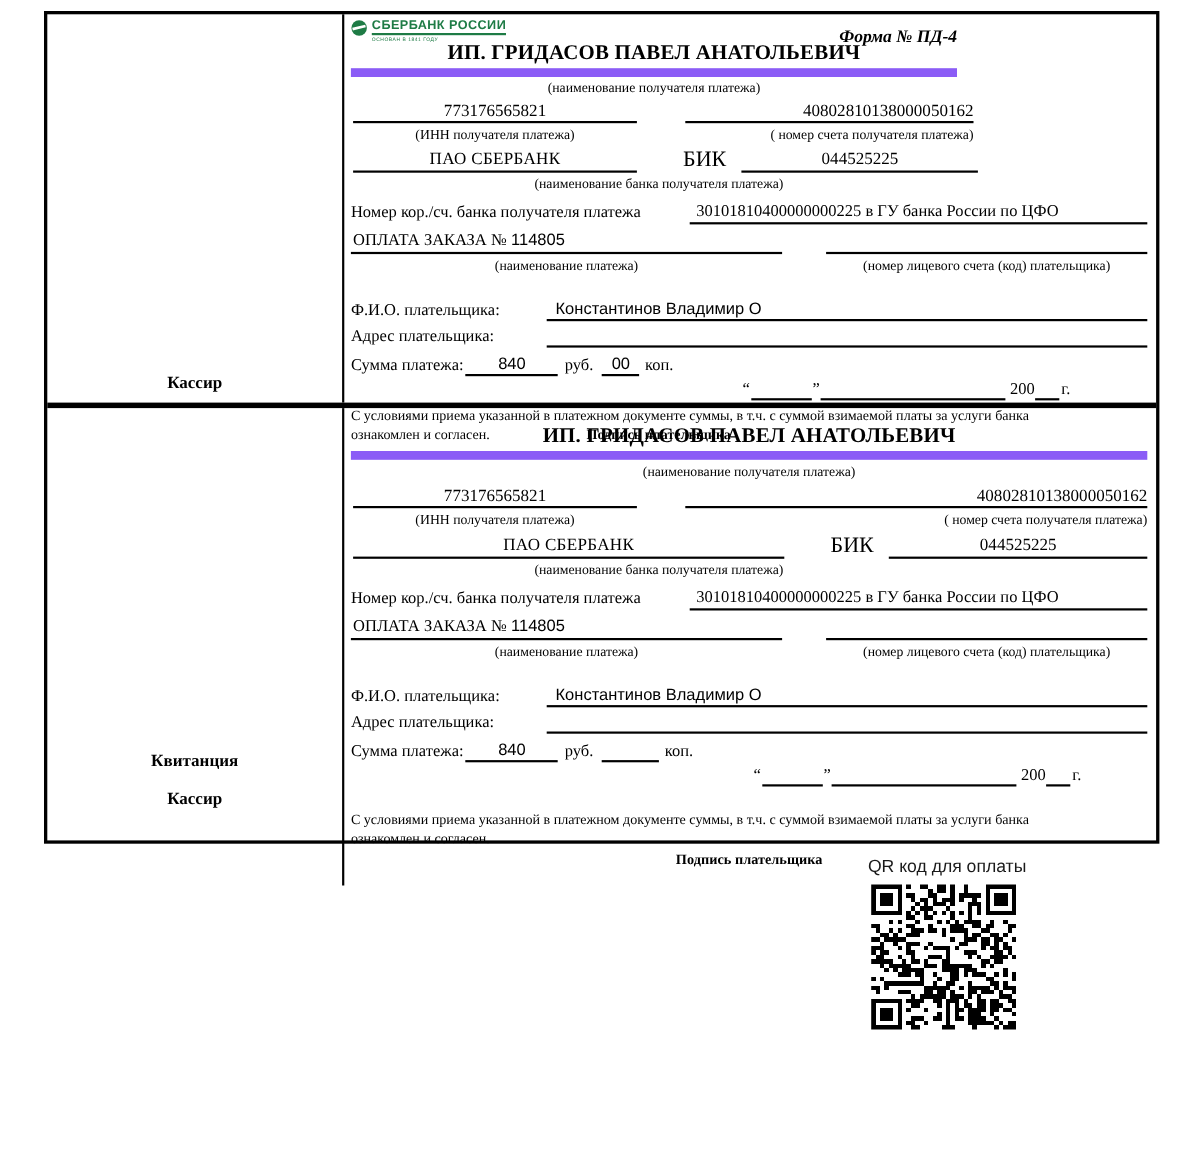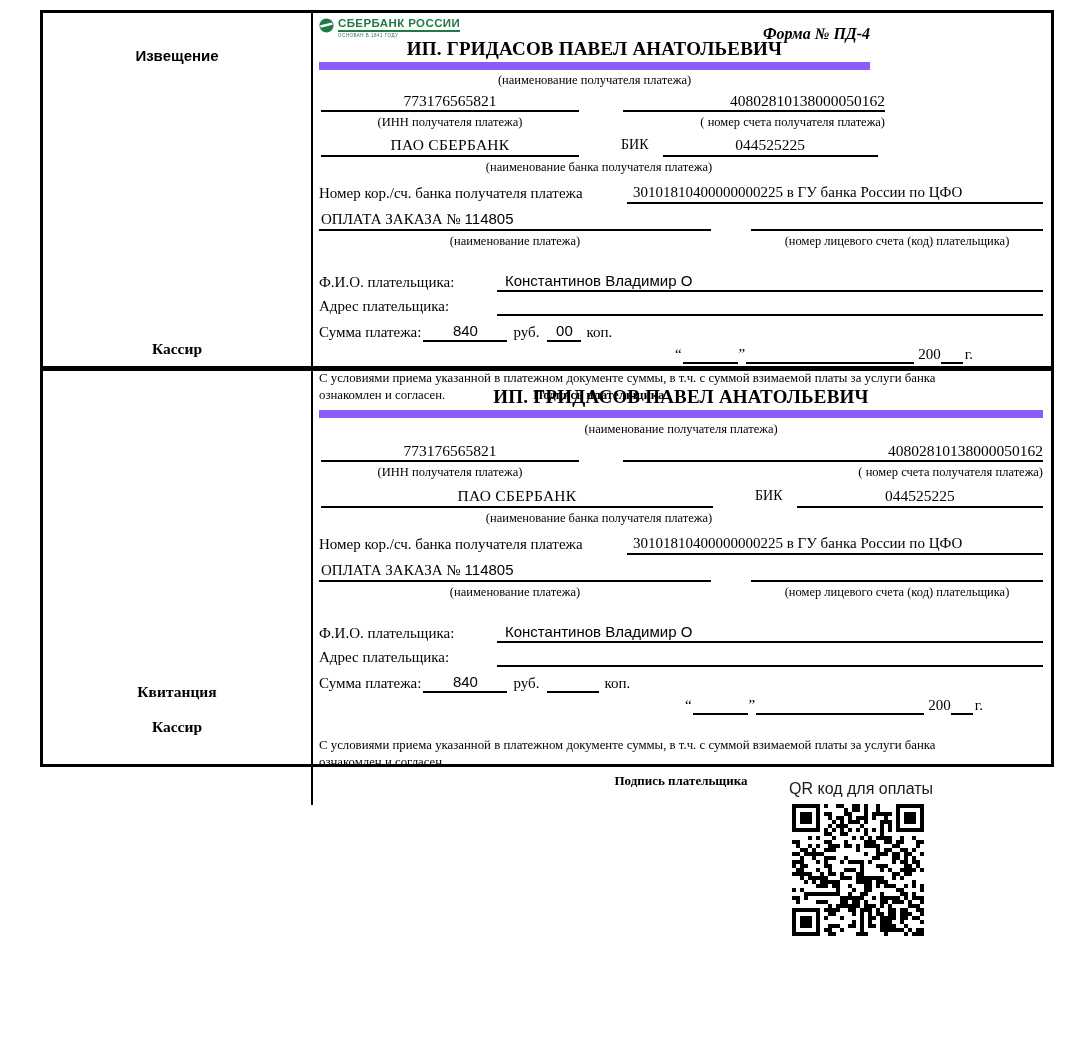--- a/index.html
+++ b/index.html
@@ -58,21 +58,21 @@
   .col-inn { width:258px; margin-left:2px; text-align:center; font-size:15.5px; line-height:18px; }
   .col-acc { margin-left:44px; width:262px; text-align:right; font-size:15.5px; line-height:18px; }
   .sec-receipt .col-acc { flex:1; }
   .caps-row { margin-top:2px; }
   .caps-row .col-inn, .caps-row .col-acc { border:none; font-size:12.5px; line-height:16px; }
 
   .bank-row { margin-top:5px; }
   .sec-receipt .bank-row { margin-top:6px; }
   .bank-name { width:258px; margin-left:2px; text-align:center; font-size:15.5px; line-height:20px; letter-spacing:.3px; }
   .sec-receipt .bank-name { width:392px; }
-  .bik-label { margin-left:42px; font-size:14px; line-height:20px; padding-bottom:2px; }
+  .bik-label { margin-left:42px; font-size:20px; line-height:20px; padding-bottom:2px; }
   .bik-val { margin-left:14px; width:215px; text-align:center; font-size:15.5px; line-height:20px; }
   .sec-receipt .bik-val { flex:1; }
   .cap-bank { margin-top:2px; width:560px; }
 
   .corr-row { margin-top:7px; }
   .corr-label { width:300px; flex:none; font-size:15px; line-height:20px; padding-bottom:1px; }
   .corr-val { flex:1; margin-left:8px; padding-left:6px; font-size:15px; line-height:20px; white-space:nowrap; }
 
   .oplata-row { margin-top:5px; }
   .purpose-wrap { width:392px; display:flex; align-items:flex-end; gap:4px; padding-left:2px; font-size:15px; line-height:20px; }
@@ -117,21 +117,20 @@
   .qr-label { font-family:"Liberation Sans", sans-serif; font-size:16px; color:#1a1a1a; text-align:center; white-space:nowrap; margin-bottom:6px; }
   .qr-box { width:132px; height:132px; margin-left:3px; }
 </style>
 </head>
 <body>
 
 <div class="form-outer">
 
   <div class="section sec-notice">
     <div class="side-col">
-      <div class="side-title-sans" style="top:34px">Извещение</div>
       <div class="side-title-serif side-cashier-notice" style="bottom:8px">Кассир</div>
     </div>
     <div class="content">
 
       <div class="logo-row">
         <div class="logo" style="color:#1e7b45">
           <svg class="logo-icon" viewBox="0 0 16 16">
             <circle cx="8" cy="8" r="7.5" fill="#1e7b45"></circle>
             <rect x="1.5" y="6.2" width="13" height="2.6" fill="#ffffff" transform="rotate(-14 8 8)"></rect>
           </svg>

